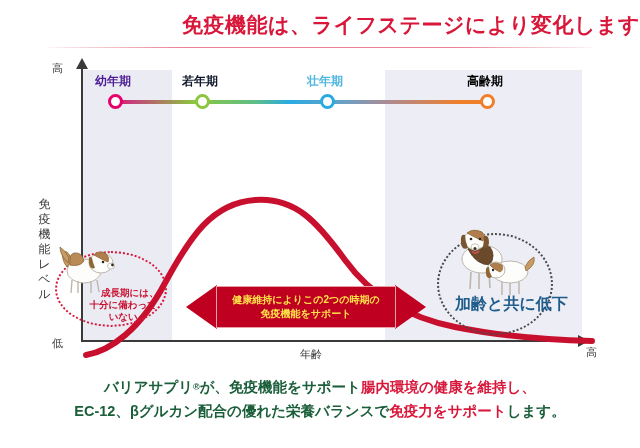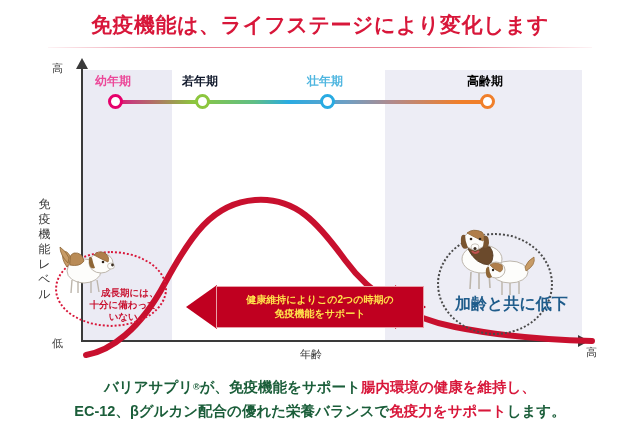--- a/index.html
+++ b/index.html
@@ -14,21 +14,21 @@
     overflow: hidden;
     position: relative;
   }
 
   
   .title-wrap {
     position: absolute;
     left: 0; top: 0;
     width: 640px;
     height: 52px;
-    text-align: center;
+    text-align: right;
   }
   .title-text {
     display: block;
     margin-top: 12px;
     font-size: 21px;
     font-weight: bold;
     color: #D8173A;
     letter-spacing: 0.5px;
     line-height: 26px;
   }
@@ -168,21 +168,21 @@
 
   
   .banner-wrap {
     position: absolute;
     left: 186px; top: 229px;
     width: 240px; height: 46px;
   }
   .banner-body {
     position: absolute;
     left: 30px; top: 2px;
-    width: 208px; height: 42px;
+    width: 180px; height: 42px;
     background: #C00020;
     border: 1px solid #E8A0A8;
     box-sizing: border-box;
     display: flex;
     align-items: center;
     justify-content: center;
   }
   .banner-text {
     font-size: 10px;
     font-weight: bold;
@@ -241,21 +241,21 @@
   <div class="x-arrow"></div>
 
   <span class="axis-cap cap-high-y">高</span>
   <span class="axis-cap cap-low-y">低</span>
   <span class="y-title">免疫機能レベル</span>
   <span class="axis-cap cap-age">年齢</span>
   <span class="axis-cap cap-high-x">高</span>
 
   <div class="timeline"></div>
 
-  <span class="stage-label" style="left:113px;color:#ec4899;">幼年期</span>
+  <span class="stage-label" style="left:113px;color:#4c1d95;">幼年期</span>
   <span class="stage-dot" style="left:108px;border:3px solid #E6006B;"></span>
 
   <span class="stage-label" style="left:200px;color:#0f172a;">若年期</span>
   <span class="stage-dot" style="left:195px;border:3px solid #8CC63E;"></span>
 
   <span class="stage-label" style="left:325px;color:#4FB6E0;">壮年期</span>
   <span class="stage-dot" style="left:320px;border:3px solid #29ABE2;"></span>
 
   <span class="stage-label" style="left:485px;color:#000000;">高齢期</span>
   <span class="stage-dot" style="left:480px;border:3px solid #F07F2A;"></span>

